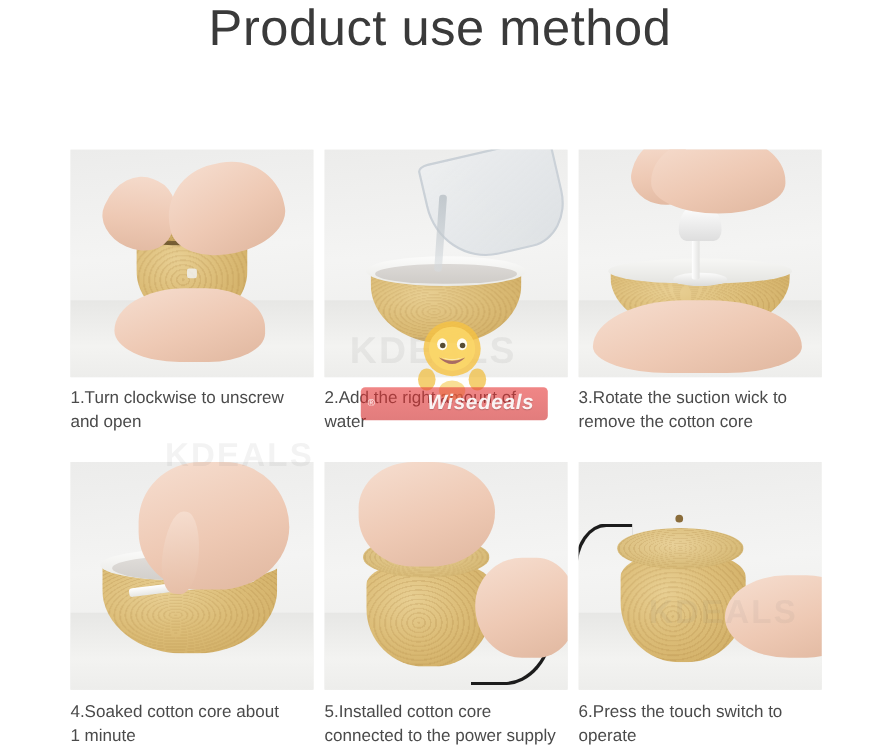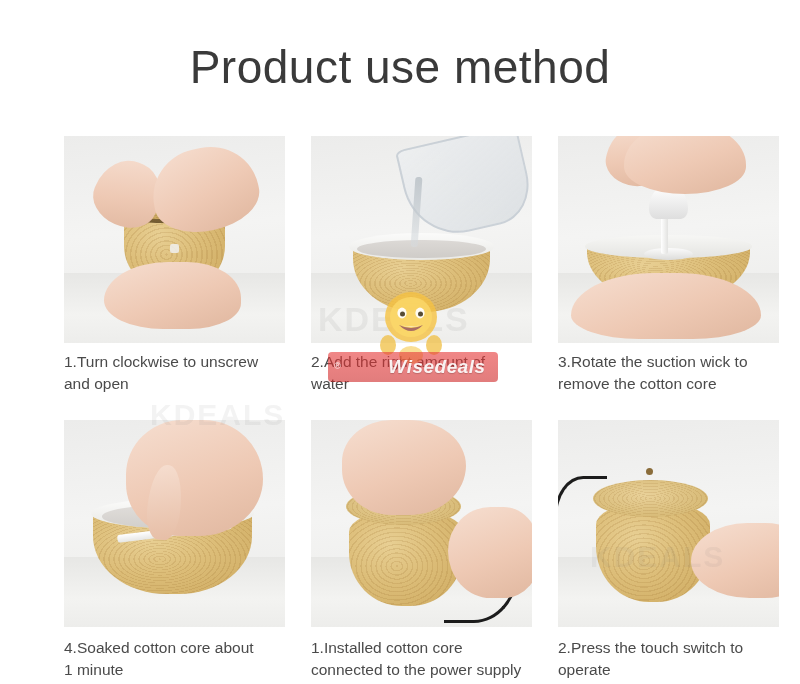--- a/index.html
+++ b/index.html
@@ -11,31 +11,30 @@
     position:relative;
   }
   .page{ width:800px; height:684px; position:relative; }
 
   .page-title{
     text-align:center;
     font-size:46px;
     font-weight:400;
     letter-spacing:0.5px;
     color:#3a3a3a;
-    padding-top:42px;
     line-height:1.1;
   }
 
   .grid{
     position:absolute;
     left:64px;
     top:136px;
     width:684px;
   }
-  .row{ display:flex; gap:26px; }
+  .row{ display:flex; gap:10px; }
   .row + .row{ margin-top:24px; }
 
   .cell{ width:221px; }
 
   .photo{
     width:221px;
     height:207px;
     background:#f2f2f0;
     position:relative;
     overflow:hidden;
@@ -454,35 +453,35 @@
         <div class="photo">
           <div class="bg"></div>
           <div class="tabletop"></div>
           <div class="p5-body wood"></div>
           <div class="p5-lid"></div>
           <div class="p5-vent"></div>
           <div class="p5-cable"></div>
           <div class="p5-hand skin"></div>
           <div class="p5-hand2 skin"></div>
         </div>
-        <div class="caption">1.Installed cotton core
+        <div class="caption">5.Installed cotton core
 connected to the power  supply</div>
       </div>
 
       <div class="cell">
         <div class="photo">
           <div class="bg"></div>
           <div class="tabletop"></div>
           <div class="p6-cable"></div>
           <div class="p6-body wood"></div>
           <div class="p6-lid"></div>
           <div class="p6-vent"></div>
           <div class="p6-hand skin"></div>
         </div>
-        <div class="caption">2.Press the touch switch to
+        <div class="caption">6.Press the touch switch to
   operate</div>
       </div>
 
     </div>
   </div>
 
   <div class="wm-faint">KDEALS</div>
   <div class="wm-faint2">KDEALS</div>
   <div class="wm-faint3">KDEALS</div>
 

